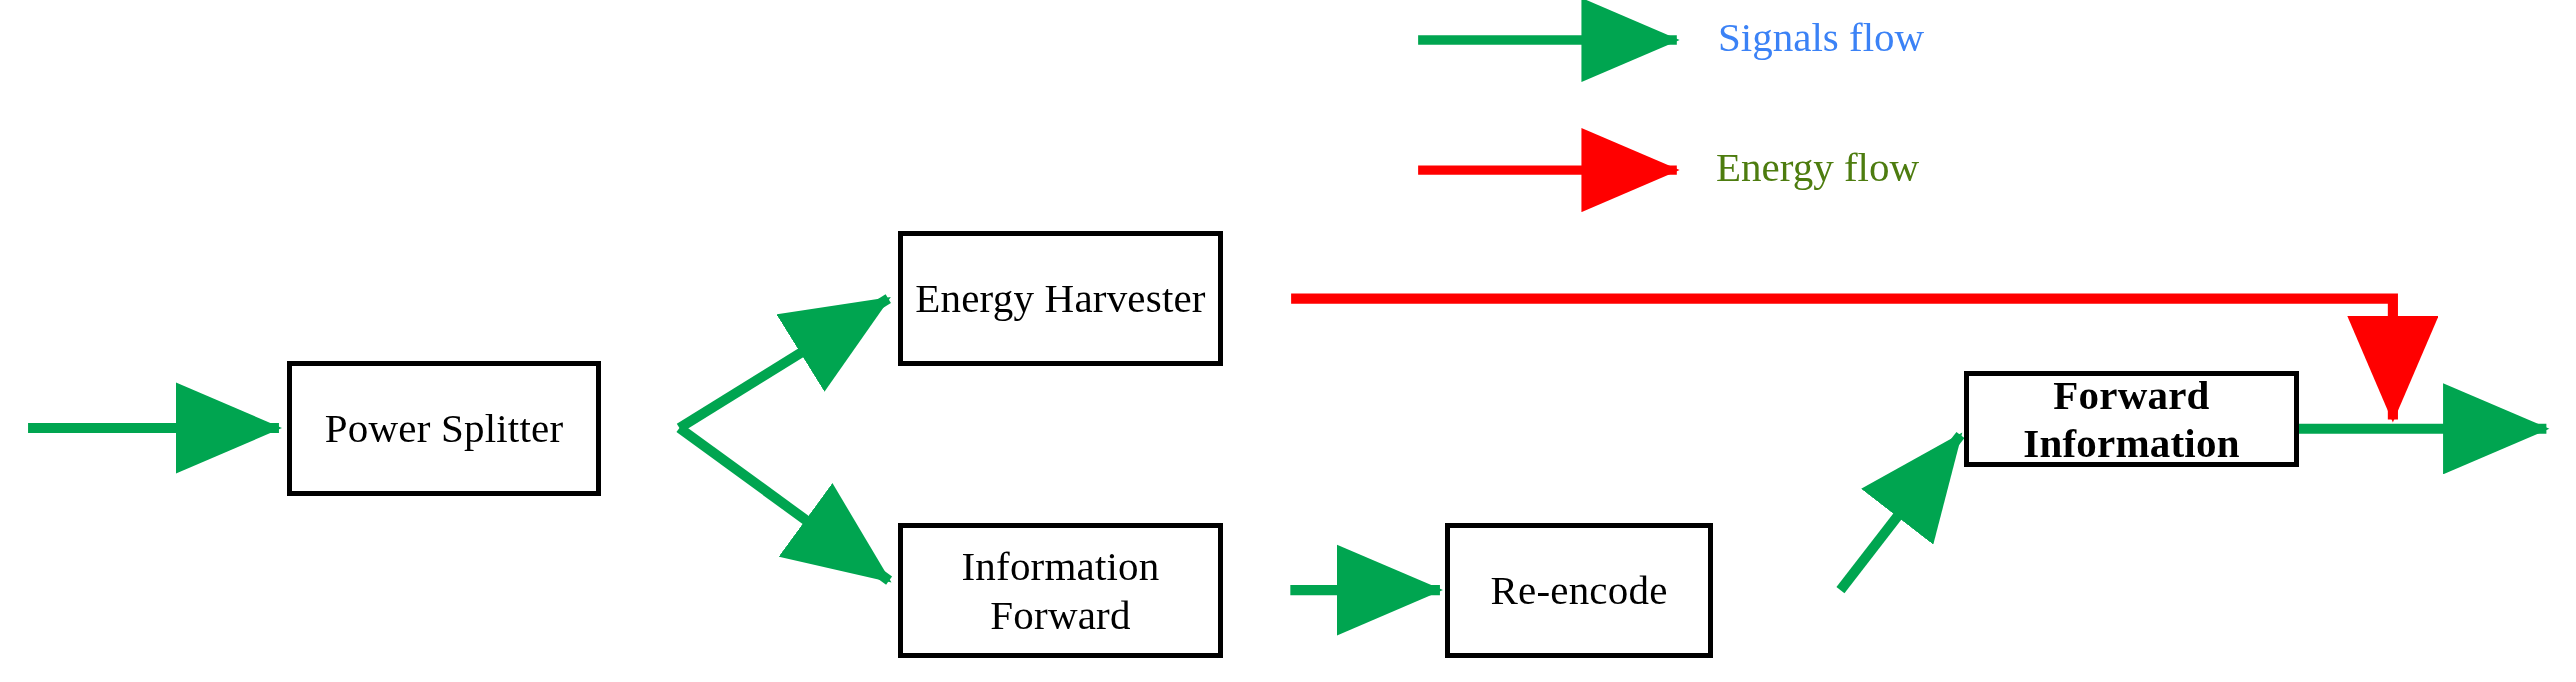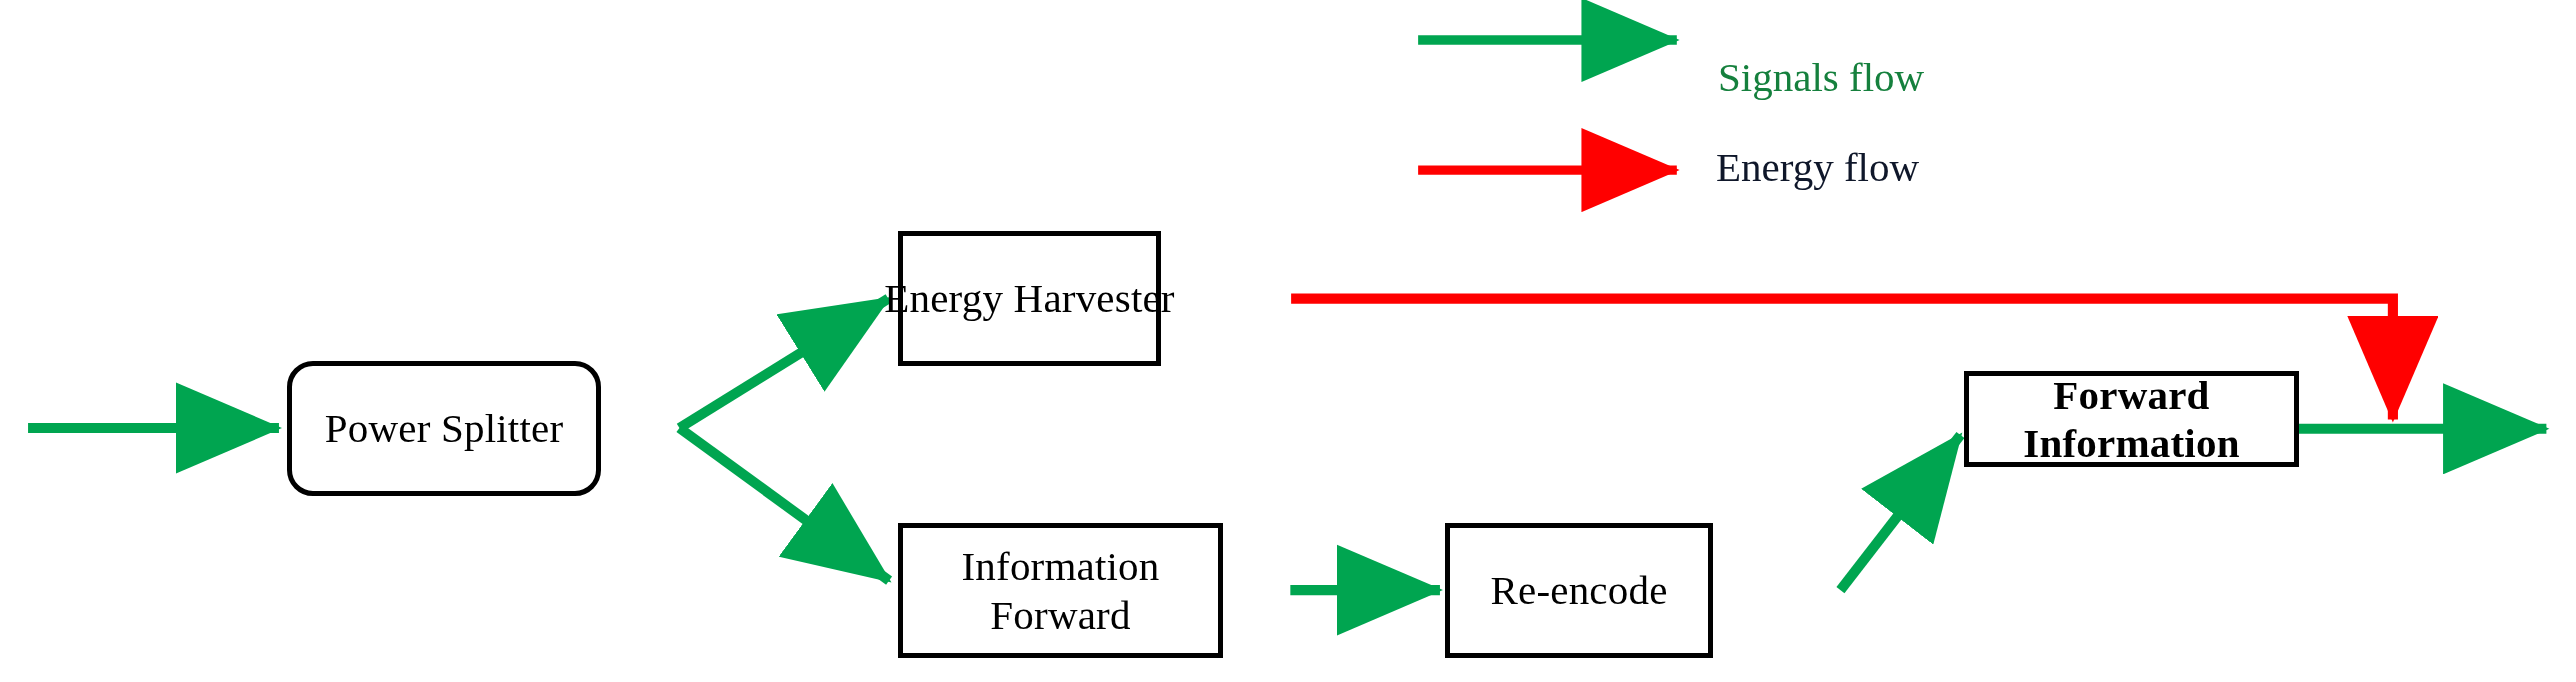--- a/index.html
+++ b/index.html
@@ -88,33 +88,33 @@
     <line x1="2944" y1="550" x2="3268" y2="550" stroke="#00A550" stroke-width="13" marker-end="url(#arrow-green)"></line>
 
     <path d="M1657,383 L3071,383 L3071,538" fill="none" stroke="#FF0000" stroke-width="13" marker-end="url(#arrow-red)"></path>
   </svg>
 
   <svg id="legend-arrows" viewBox="0 0 3306 876" width="2576" height="683" xmlns="http://www.w3.org/2000/svg">
     <line x1="1820" y1="51" x2="2152" y2="51" stroke="#00A550" stroke-width="12" marker-end="url(#arrow-green)"></line>
     <line x1="1820" y1="218" x2="2152" y2="218" stroke="#FF0000" stroke-width="12" marker-end="url(#arrow-red)"></line>
   </svg>
 
-  <div class="legend-label" style="left:1718px; top:17px; color:#15803d;margin-top:40px;">
+  <div class="legend-label" style="left:1718px; top:17px; color:#3b82f6;">
     <span>Signals flow</span>
   </div>
 
-  <div class="legend-label" style="left:1716px; top:147px; color:#0f172a;">
+  <div class="legend-label" style="left:1716px; top:147px; color:#4d7c0f;">
     <span>Energy flow</span>
   </div>
 
-  <div class="node" style="left:287px; top:361px; width:314px; height:135px;border-radius:26px;">
+  <div class="node" style="left:287px; top:361px; width:314px; height:135px;">
     <span>Power Splitter</span>
   </div>
 
-  <div class="node" style="left:898px; top:231px; width:263px; height:135px;">
+  <div class="node" style="left:898px; top:231px; width:325px; height:135px;">
     <span>Energy Harvester</span>
   </div>
 
   <div class="node" style="left:898px; top:523px; width:325px; height:135px;">
     <span>Information</span>
     <span class="line2">Forward</span>
   </div>
 
   <div class="node" style="left:1445px; top:523px; width:268px; height:135px;">
     <span>Re-encode</span>

